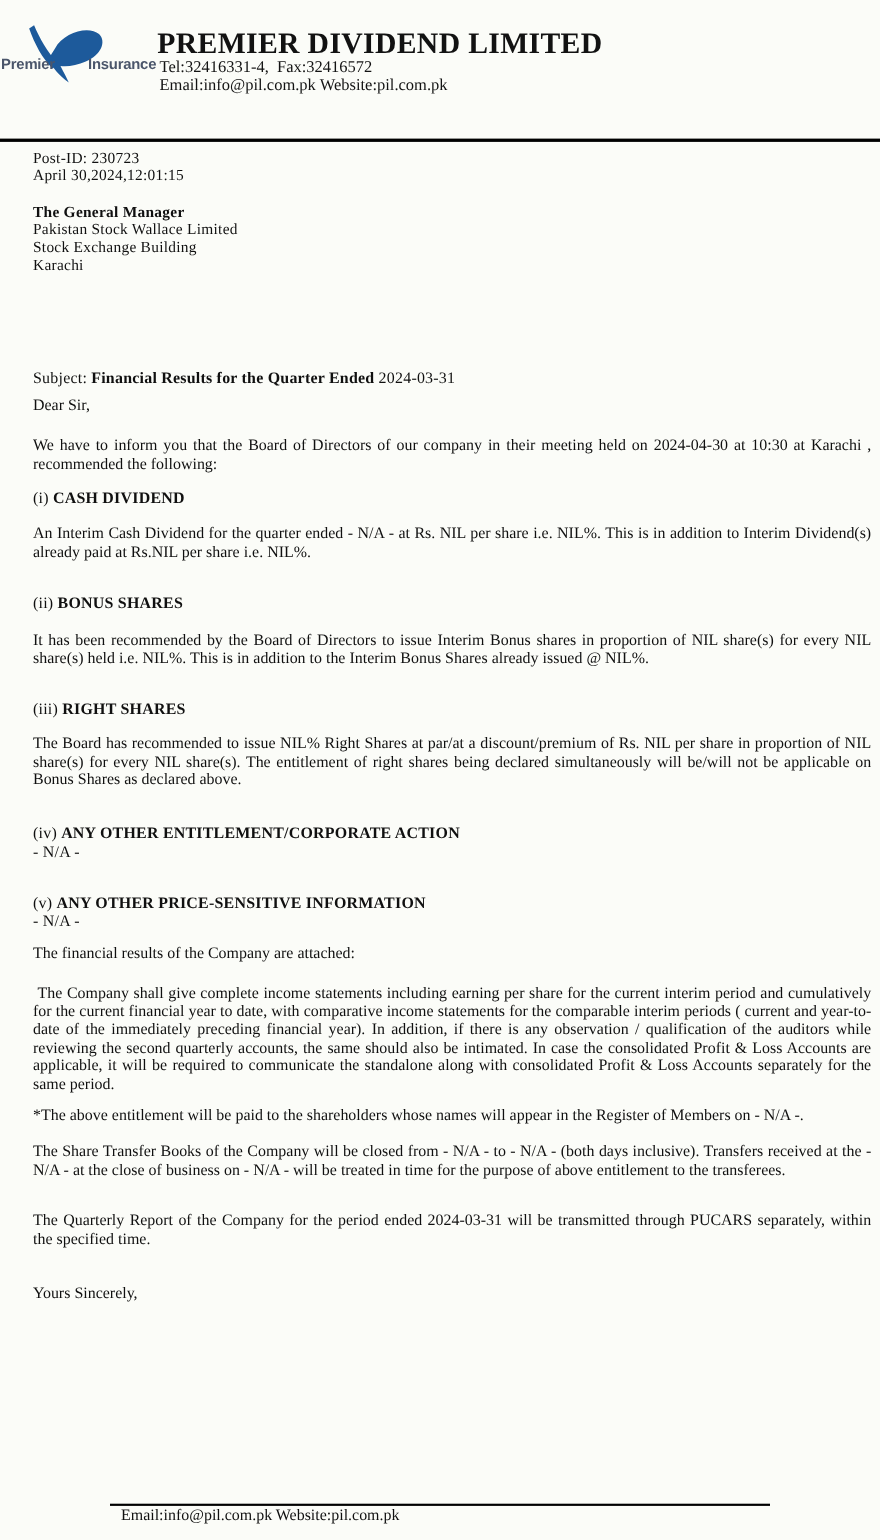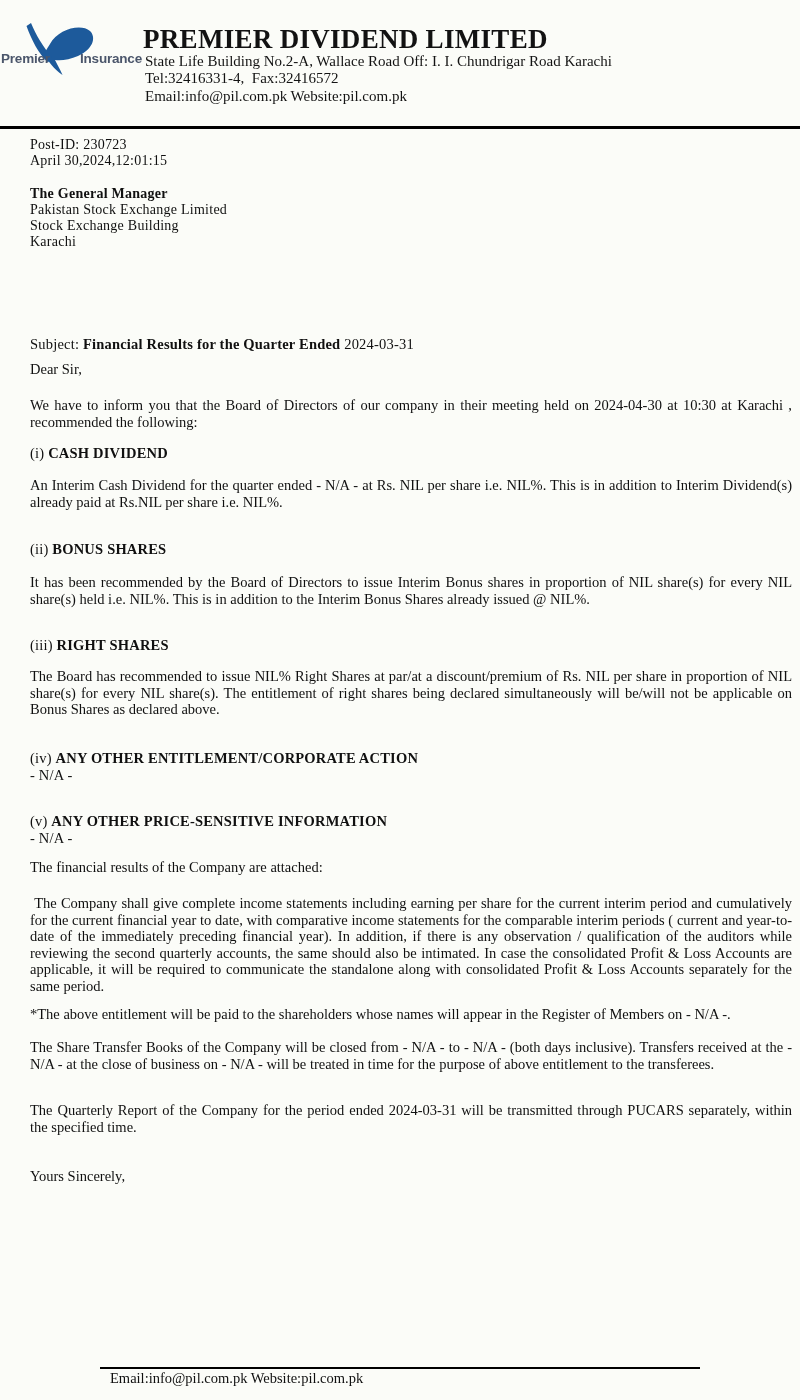--- a/index.html
+++ b/index.html
@@ -38,35 +38,34 @@
       <path d="M50,22 C58,7 81,1 90,9 C97,16 92,28 78,34 C70,37.5 61,39 55,38 C58,44 60.5,48.5 62.5,53 C54,47 48,39.5 44,32 C46,28.5 48,25 50,22 Z" fill="#1d5a9b"></path>
       <path d="M31,1 C36,13 43,25 52,35 L48,40.5 C38.5,31.5 31.5,18 26.5,4 Z" fill="#1d5a9b"></path>
     </svg>
     <span class="logo-word w-prem">Premier</span>
     <span class="logo-word w-ins">Insurance</span>
   </div>
 
   <div class="abs company-name">PREMIER DIVIDEND LIMITED</div>
 
   <div class="abs hdr-lines">
-    <div>State Life Building No.2-A, Wallace Road Off: I. I. Chundrigar Road Karachi</div>
     <div class="ws">Tel:32416331-4,  Fax:32416572</div>
     <div>Email:info@pil.com.pk Website:pil.com.pk</div>
   </div>
 
   <div class="abs top-rule"></div>
 
   <div class="abs blk small-serif" style="top:137px;">
     <div>Post-ID: 230723</div>
     <div>April 30,2024,12:01:15</div>
   </div>
 
   <div class="abs blk small-serif" style="top:186px;">
     <div class="b">The General Manager</div>
-    <div>Pakistan Stock Exchange Limited</div>
+    <div>Pakistan Stock Wallace Limited</div>
     <div>Stock Exchange Building</div>
     <div>Karachi</div>
   </div>
 
   <div class="abs blk heading" style="top:336px;">
     <span>Subject:</span>
     <span class="b">Financial Results for the Quarter Ended</span>
     <span>2024-03-31</span>
   </div>
 

